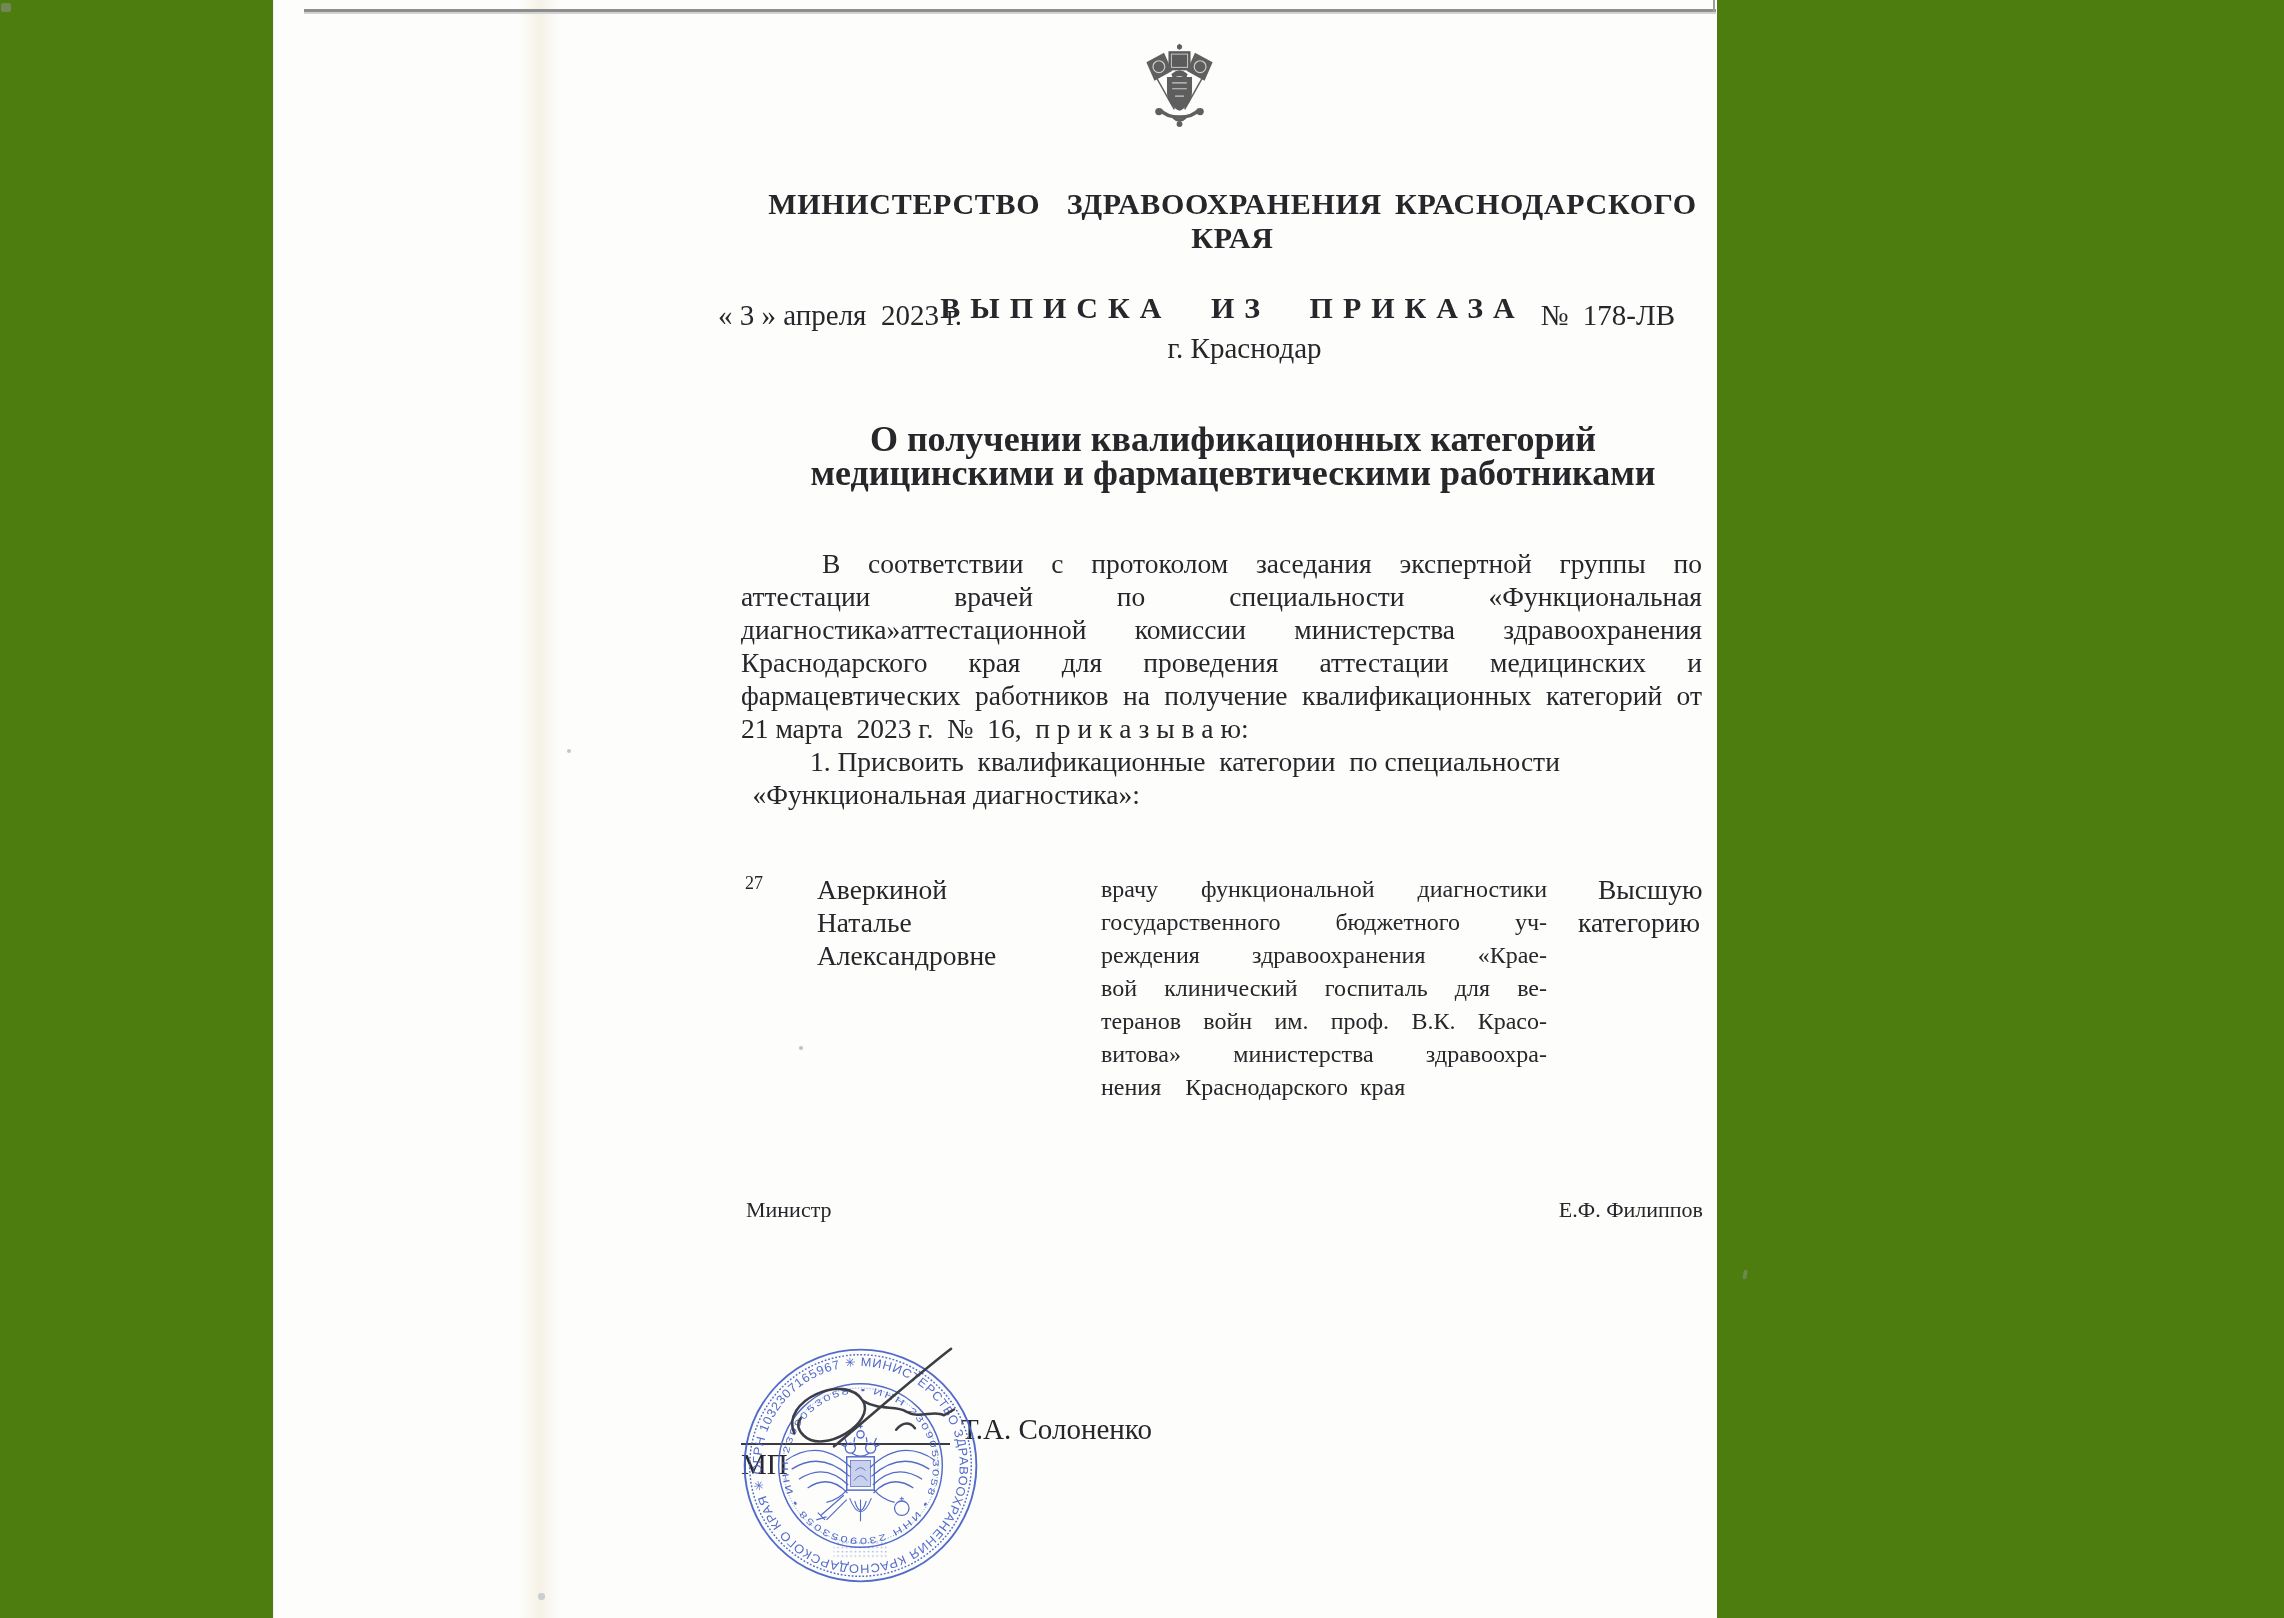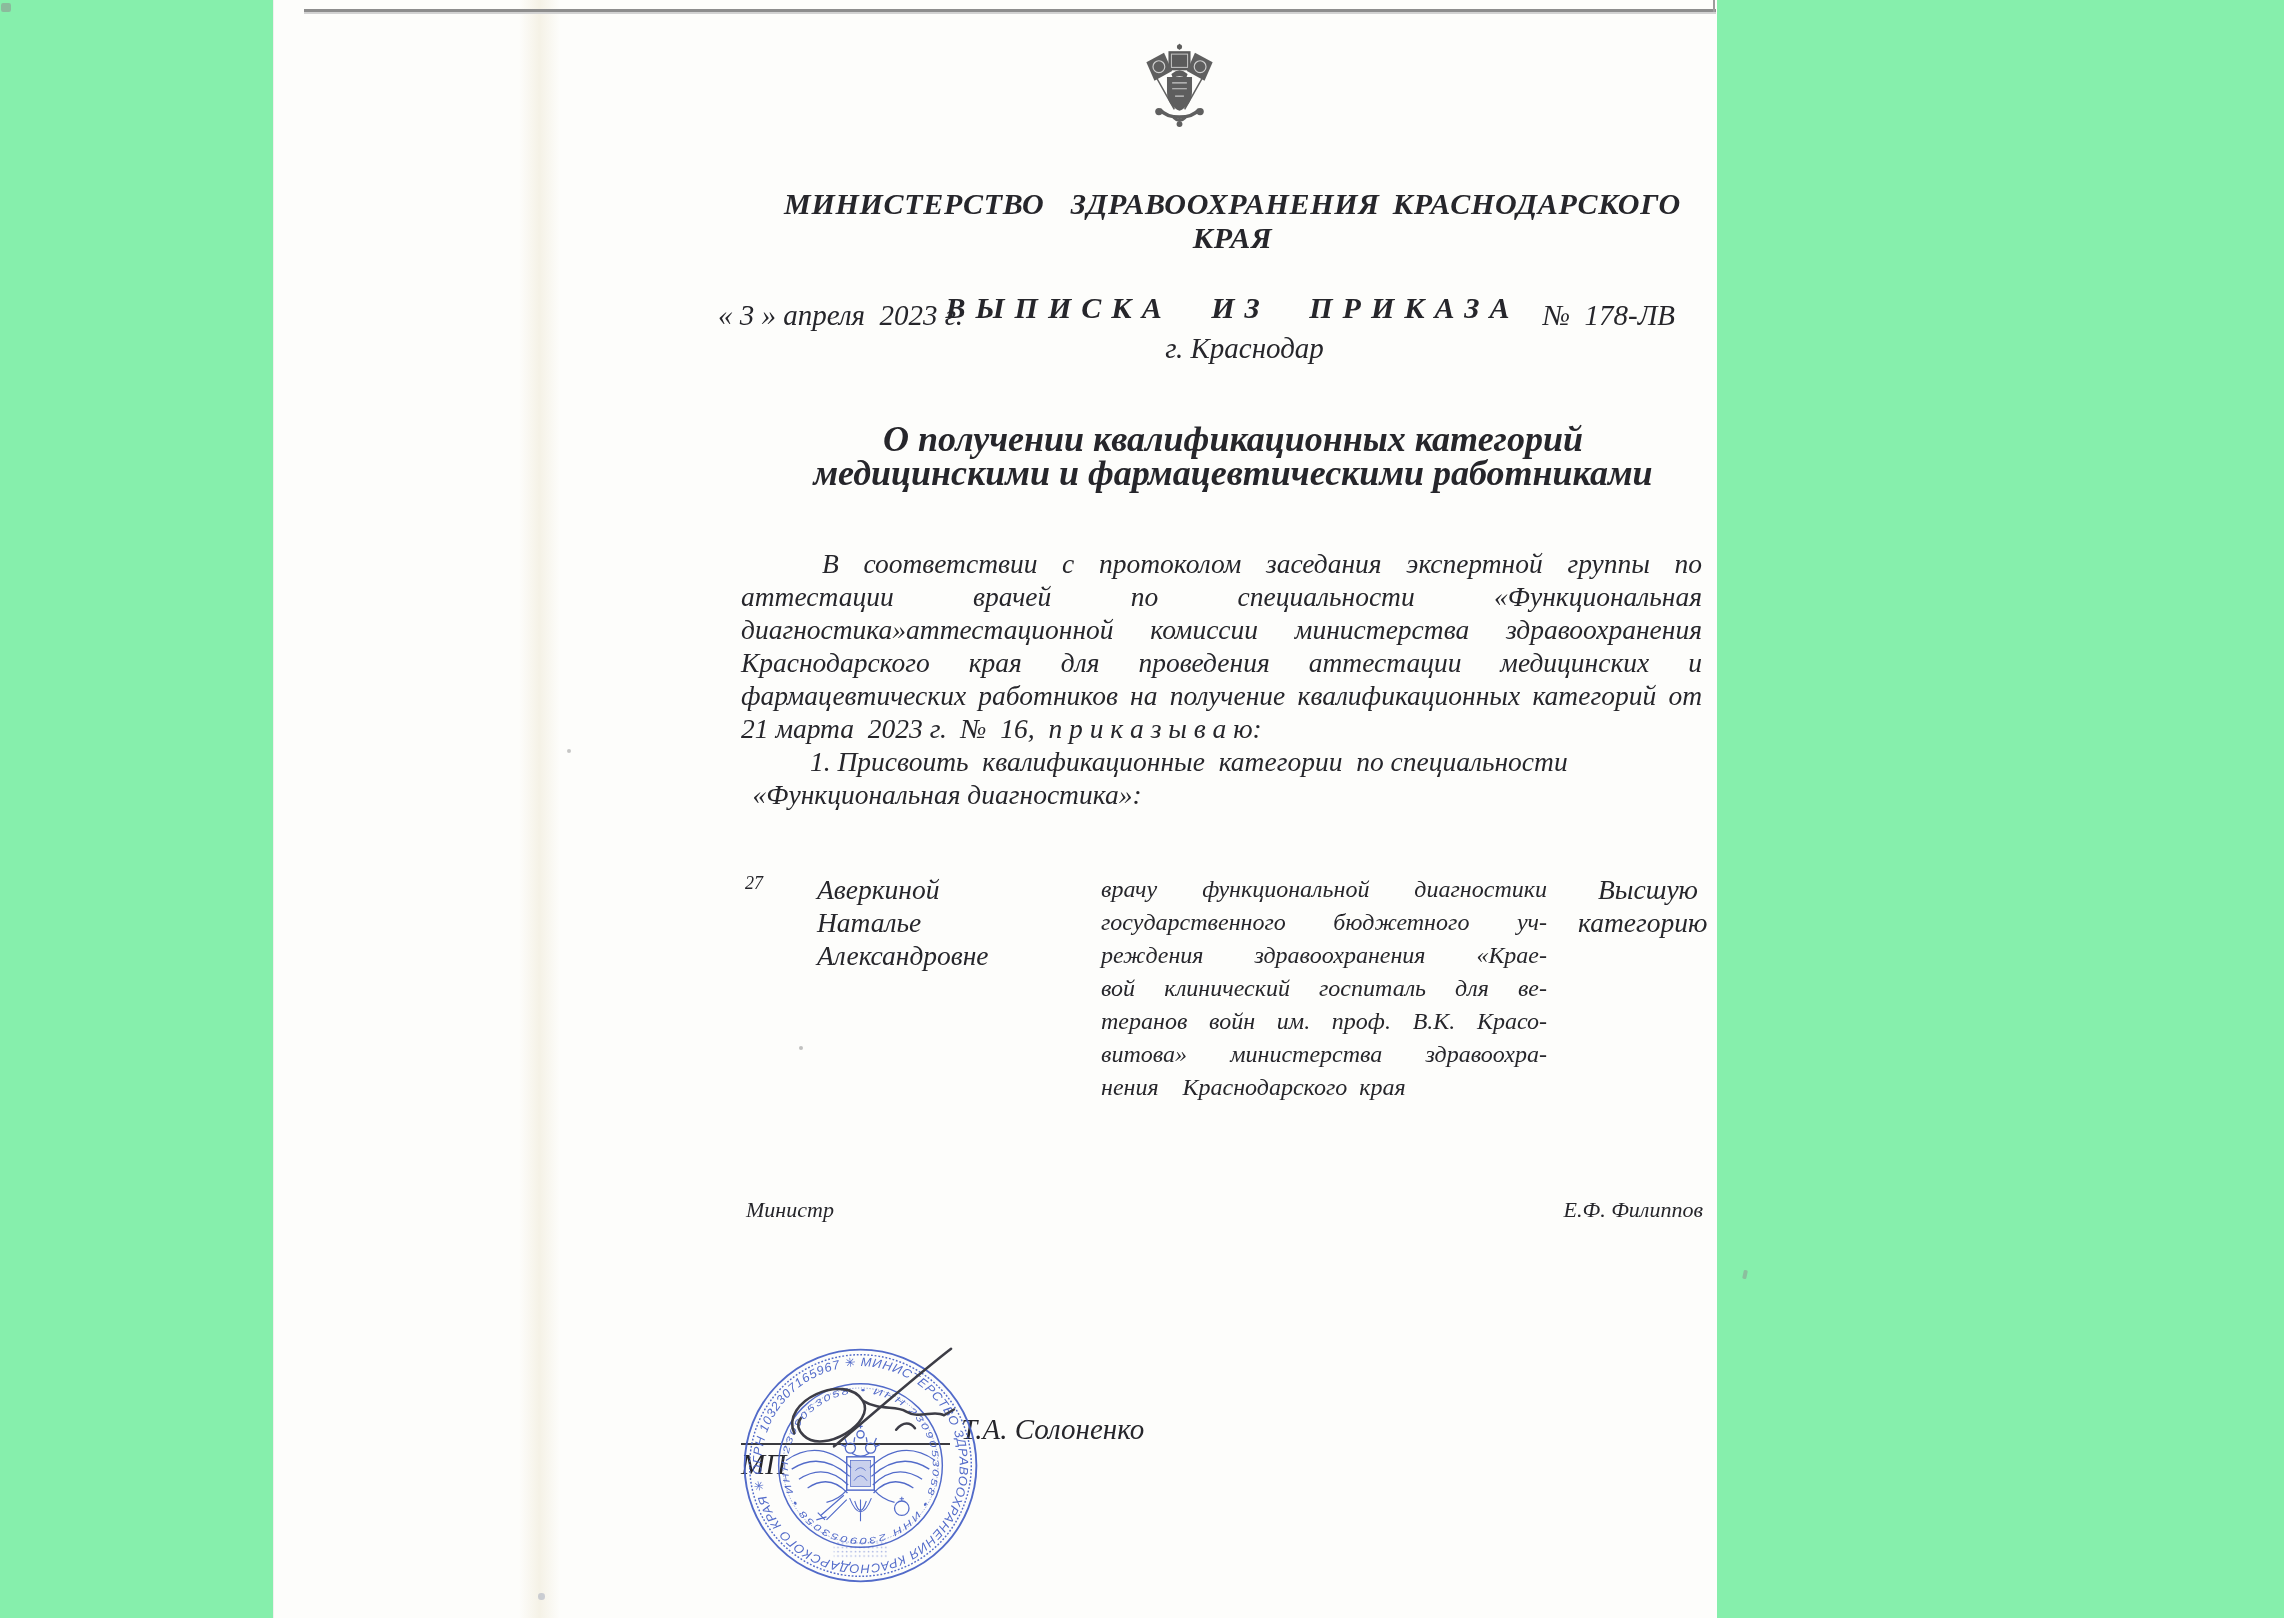--- a/index.html
+++ b/index.html
@@ -1,17 +1,17 @@
 <!DOCTYPE html>
 <html style="font-size:11.6px"><head>
 <meta charset="utf-8">
 <style>
   html,body{margin:0;padding:0;background:#ffffff;}
-  #canvas{position:relative;width:2284px;height:1618px;background:#86efac;overflow:hidden;
-          font-family:"Liberation Serif","DejaVu Serif",serif;color:#26262b;font-style:italic;}
+  #canvas{position:relative;width:2284px;height:1618px;background:#4d7c0f;overflow:hidden;
+          font-family:"Liberation Serif","DejaVu Serif",serif;color:#26262b;}
   .abs{position:absolute;}
   
   #scan-page{left:273px;top:0;width:1443px;height:1618px;background:#fdfdfb;border-left:0.7px solid rgba(0,0,0,0.05);}
   #fold-band{left:519px;top:0;width:41px;height:1618px;background:linear-gradient(90deg,rgba(235,228,205,0),rgba(235,228,205,0.45),rgba(235,228,205,0));}
   #top-rule{left:304px;top:9.4px;width:1412px;height:2.2px;background:#8d8d8d;}
   #top-rule2{left:304px;top:12.3px;width:1412px;height:1.4px;background:#d2d2d2;}
   #corner-tick{left:1713px;top:0;width:2.2px;height:12.3px;background:#9d9d9d;}
   .speck{position:absolute;background:#8f8f8f;border-radius:50%;}
   
   .txt{position:absolute;white-space:pre-wrap;}

